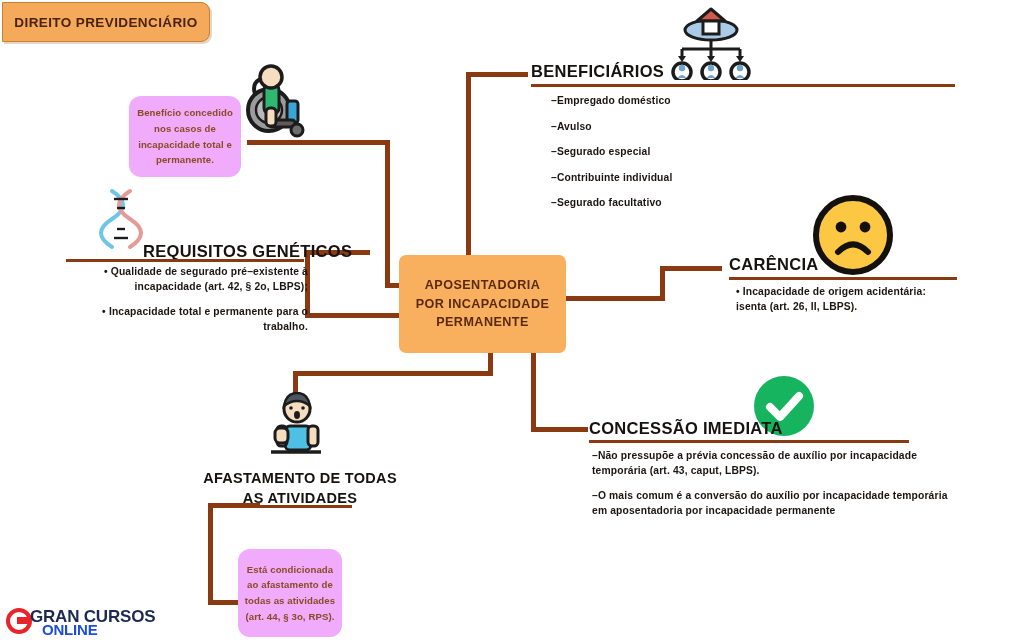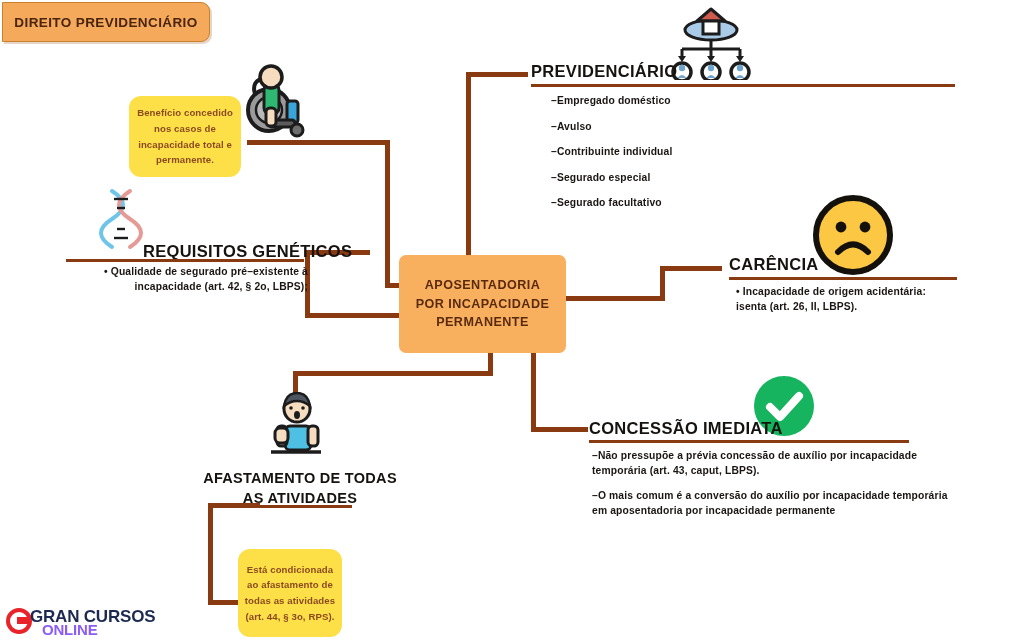--- a/index.html
+++ b/index.html
@@ -60,21 +60,21 @@
     position: absolute;
     font-size: 10.3px; font-weight: 700; color: #1a1512;
     line-height: 1.42; letter-spacing: .15px;
   }
   .body-txt.list > div { margin-bottom: 11px; }
   .body-txt.para > div { margin-bottom: 11px; }
 
   
   .callout {
     position: absolute;
-    background: #fde047;
+    background: #f0abfc;
     border-radius: 12px;
     display: flex; align-items: center; justify-content: flex-end;
     text-align: center; padding: 8px 6px;
   }
   .callout div {
     font-size: 9.6px; font-weight: 700; color: #8a4a22;
     line-height: 1.62; letter-spacing: .1px;
   }
 
   
@@ -96,21 +96,21 @@
   .logo .g-bar {
     position: absolute; left: 11px; top: 13px; width: 14px; height: 7px;
     background: #e8232a;
   }
   .logo .l1 {
     position: absolute; left: 24px; top: 3px;
     font-size: 17px; font-weight: 800; letter-spacing: -.2px; color: #1c2a52;
   }
   .logo .l2 {
     position: absolute; left: 36px; top: 17px;
-    font-size: 15px; font-weight: 800; letter-spacing: -.2px; color: #8b5cf6;
+    font-size: 15px; font-weight: 800; letter-spacing: -.2px; color: #1d4ed8;
   }
 </style>
 </head>
 <body>
 
 <div id="canvas">
 
   <div class="topic-chip">
     <span>DIREITO PREVIDENCIÁRIO</span>
   </div>
@@ -177,47 +177,48 @@
     <g fill="#6fa4cf">
       <circle cx="19" cy="66" r="3.2"></circle>
         <path d="M14.5 76 q4.5 -6 9 0 Z"></path>
       <circle cx="48" cy="66" r="3.2"></circle>
         <path d="M43.5 76 q4.5 -6 9 0 Z"></path>
       <circle cx="77" cy="66" r="3.2"></circle>
         <path d="M72.5 76 q4.5 -6 9 0 Z"></path>
     </g>
   </svg>
 
-  <div class="branch-title" style="left:531px; top:62px;">PREVIDENCIÁRIO</div>
+  <div class="branch-title" style="left:531px; top:62px;">BENEFICIÁRIOS</div>
   <div class="branch-rule" style="left:531px; top:84px; width:424px;"></div>
 
   <div class="body-txt list" style="left:551px; top:94px; width:360px;">
     <div>–Empregado doméstico</div>
     <div>–Avulso</div>
+    <div>–Segurado especial</div>
     <div>–Contribuinte individual</div>
-    <div>–Segurado especial</div>
     <div>–Segurado facultativo</div>
   </div>
 
   <svg class="icon" style="left:98px; top:188px;" width="46" height="62" viewBox="0 0 46 62">
     <path d="M14 3 q22 14 0 28 q-22 14 0 28" fill="none" stroke="#6fc5e8" stroke-width="4" stroke-linecap="round"></path>
     <path d="M32 3 q-22 14 0 28 q22 14 0 28" fill="none" stroke="#e59a95" stroke-width="4" stroke-linecap="round"></path>
     <g stroke="#1c1c1c" stroke-width="2.4">
       <line x1="16" y1="11" x2="30" y2="11"></line>
       <line x1="19" y1="20" x2="27" y2="20"></line>
       <line x1="19" y1="41" x2="27" y2="41"></line>
       <line x1="16" y1="50" x2="30" y2="50"></line>
     </g>
   </svg>
 
   <div class="branch-title" style="left:143px; top:242px;">REQUISITOS GENÉTICOS</div>
   <div class="branch-rule" style="left:66px; top:259px; width:238px;"></div>
 
   <div class="body-txt list" style="left:72px; top:265px; width:236px;text-align:right;">
     <div>• Qualidade de segurado pré–existente à incapacidade (art. 42, § 2o, LBPS);</div>
+    <div>• Incapacidade total e permanente para o trabalho.</div>
   </div>
 
   <svg class="icon" style="left:812px; top:194px;" width="82" height="82" viewBox="0 0 82 82">
     <circle cx="41" cy="41" r="37" fill="#fcc843" stroke="#14110d" stroke-width="6"></circle>
     <circle cx="29" cy="33" r="5.4" fill="#14110d"></circle>
     <circle cx="53" cy="33" r="5.4" fill="#14110d"></circle>
     <path d="M26 58 q15 -15 30 0" fill="none" stroke="#14110d" stroke-width="6" stroke-linecap="round"></path>
   </svg>
 
   <div class="branch-title" style="left:729px; top:255px;">CARÊNCIA</div>

